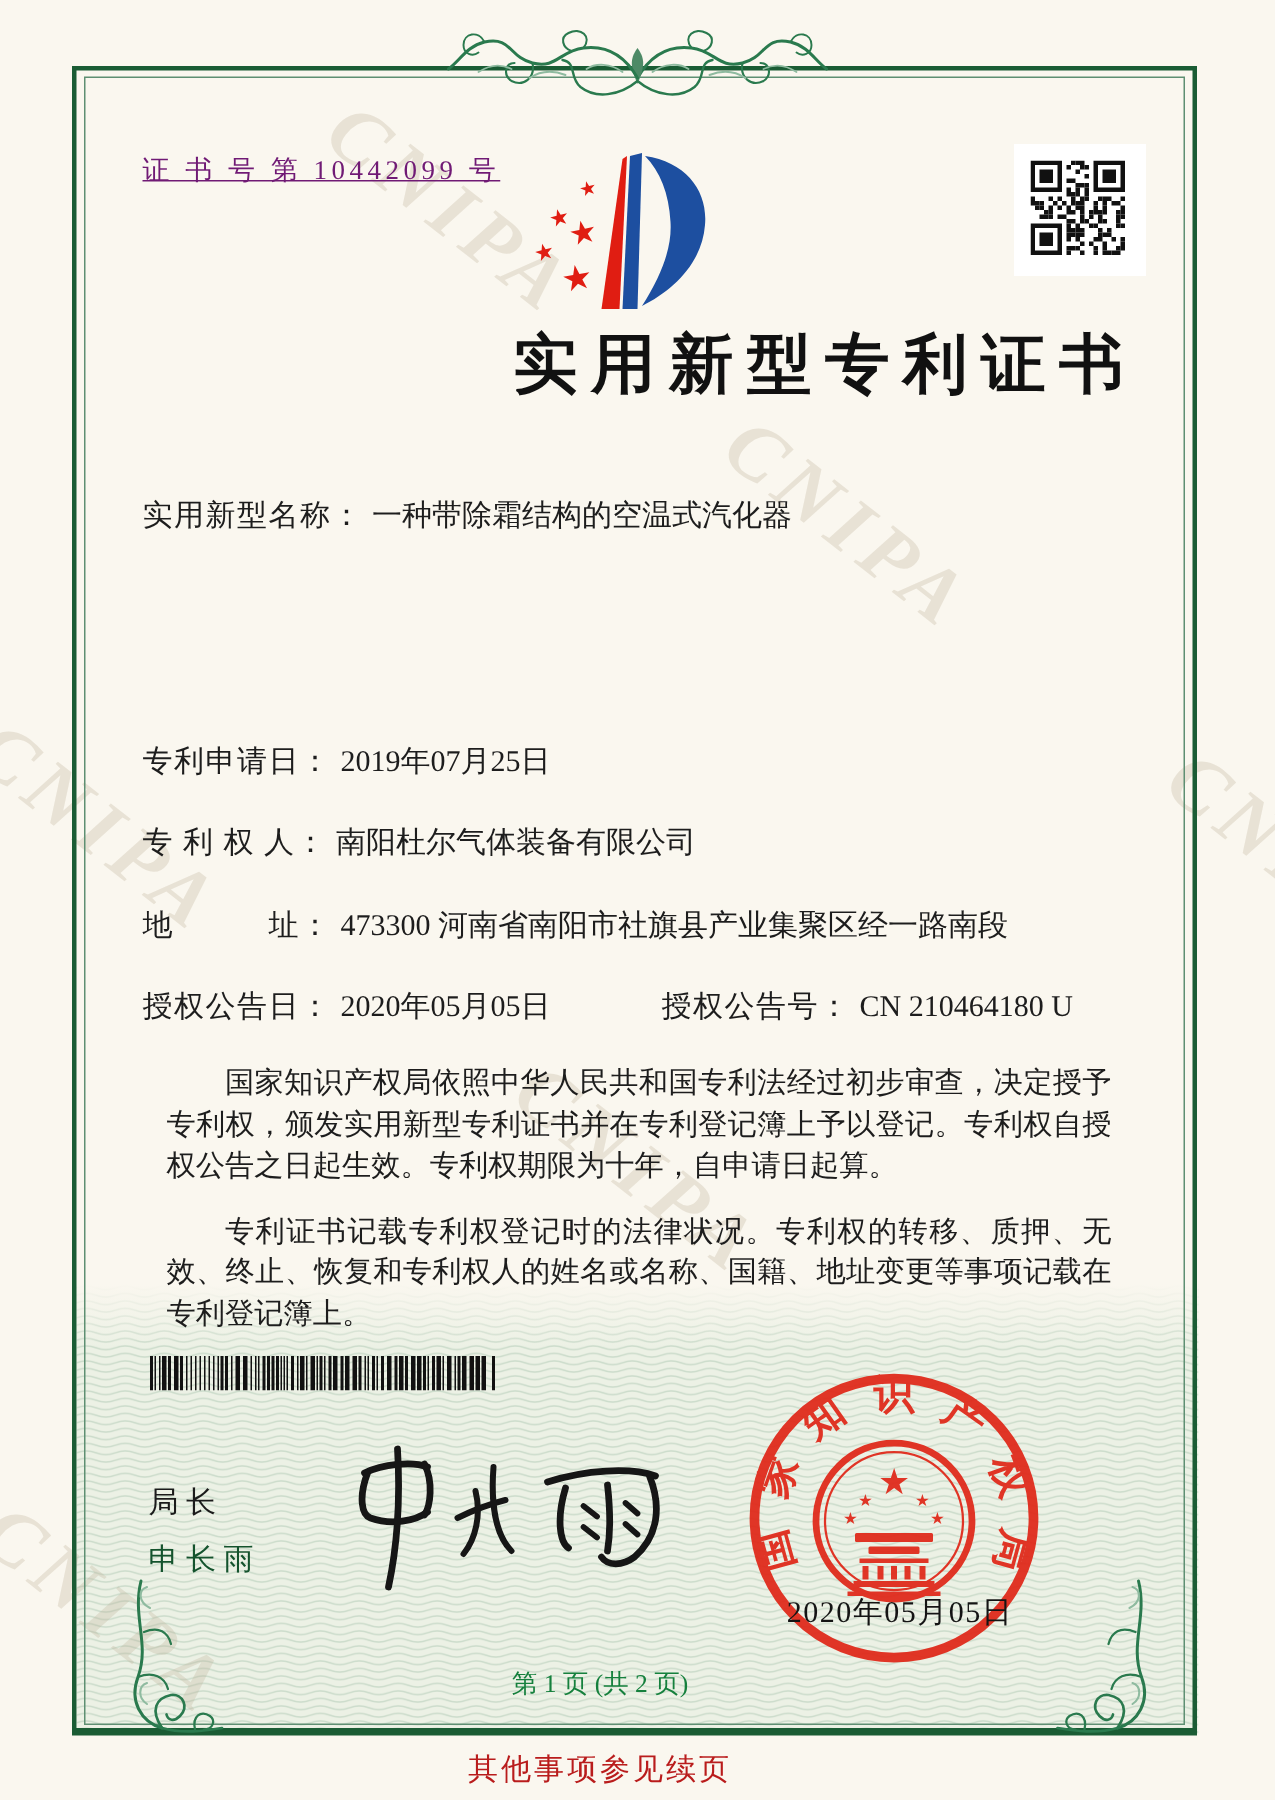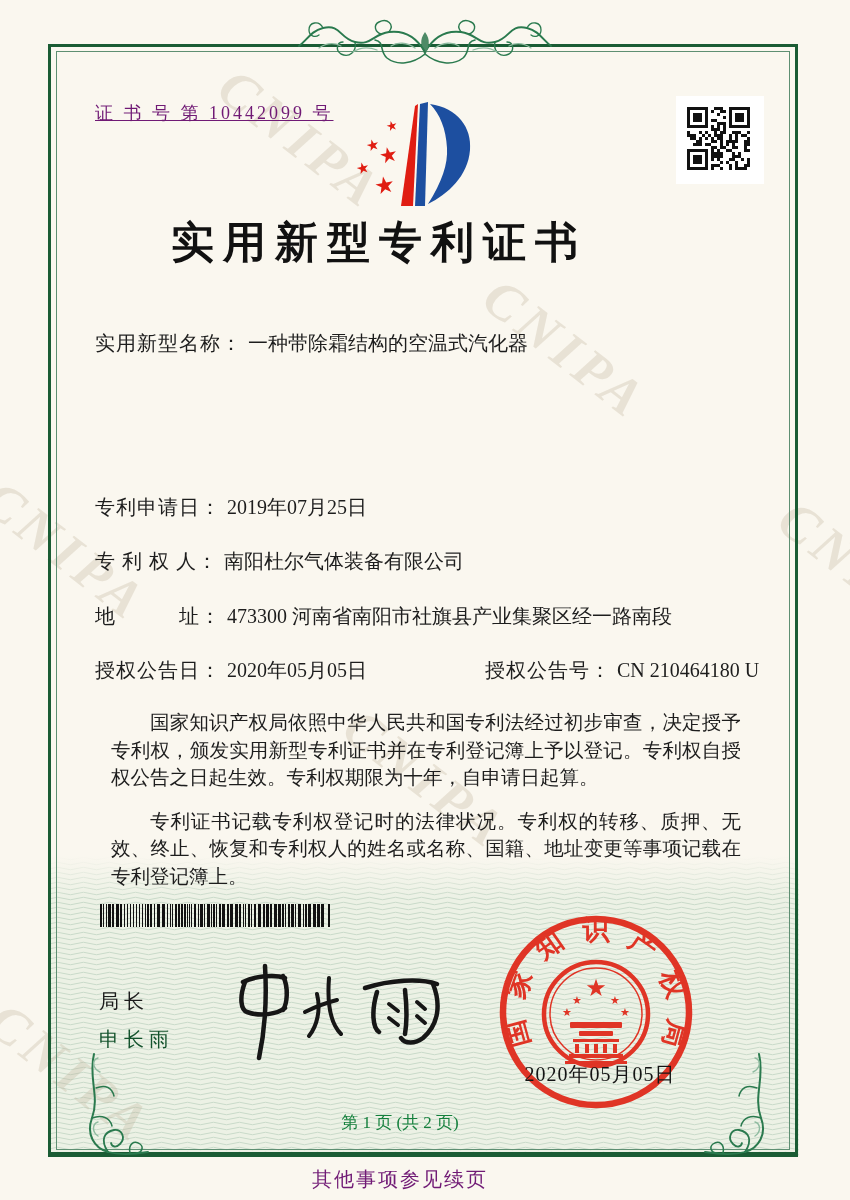--- a/index.html
+++ b/index.html
@@ -19,49 +19,49 @@
   .ornament-top{position:absolute;left:295px;top:16px;z-index:3;}
   .corner{position:absolute;z-index:3;}
   .corner-left{left:78px;top:1048px;}
   .corner-right{left:700px;top:1048px;}
 
   
   .cert-no{position:absolute;left:95px;top:101px;z-index:4;font-size:18px;letter-spacing:3px;color:#701a75;text-decoration:underline;}
   .logo-svg{position:absolute;left:350px;top:94px;z-index:4;}
   .qr-box{position:absolute;left:676px;top:96px;width:88px;height:88px;background:#ffffff;z-index:4;}
   .qr-svg{position:absolute;left:687px;top:107px;z-index:5;}
-  .title{position:absolute;left:0;top:214px;width:758px;text-align:center;z-index:4;
+  .title{position:absolute;left:0;top:214px;width:758px;text-align:right;z-index:4;
       font-size:43px;font-weight:bold;letter-spacing:9px;color:#111;}
 
   
   .frow{position:absolute;left:95px;z-index:4;font-size:20px;color:#1d1d1d;white-space:nowrap;}
   .frow .lb{letter-spacing:1px;}
   .frow .val{margin-left:6px;}
-  .grant-no{margin-left:118px;}
+  .grant-no{margin-left:74px;}
 
   
   .body-text{position:absolute;left:95px;top:693px;width:662px;z-index:4;font-size:19.5px;line-height:27.5px;
       color:#1d1d1d;text-align:justify;}
   .body-text p{margin:16px;text-indent:2em;}
 
   
   .barcode-svg{position:absolute;left:100px;top:904px;z-index:4;}
   .official-role{position:absolute;left:99px;top:988px;z-index:4;font-family:"Liberation Sans","DejaVu Sans",sans-serif;
       font-size:20px;letter-spacing:5px;color:#1b1b1b;}
   .official-name{position:absolute;left:99px;top:1026px;z-index:4;font-family:"Liberation Sans","DejaVu Sans",sans-serif;
       font-size:20px;letter-spacing:5px;color:#14532d;}
   .sig-svg{position:absolute;left:225px;top:960px;z-index:4;}
   .seal-svg{position:absolute;left:486px;top:902px;z-index:5;opacity:0.93;}
   .seal-date{position:absolute;left:500px;top:1061px;width:200px;text-align:center;z-index:6;
       font-size:20px;letter-spacing:1px;color:#141414;}
 
   
   .page-num{position:absolute;left:0;top:1111px;width:800px;text-align:center;z-index:4;font-size:17px;color:#15803d;}
   .bottom-note{position:absolute;left:0;top:1166px;width:800px;text-align:center;z-index:4;
-      font-size:20px;letter-spacing:2px;color:#701a75;}
+      font-size:20px;letter-spacing:2px;color:#b91c1c;}
 </style>
 </head>
 <body>
 
 <div class="page">
 
   <svg class="wave-svg" width="748" height="300">
     <defs>
       <pattern id="wv" width="26" height="5" patternUnits="userSpaceOnUse">
         <path d="M0,2.5 Q6.5,0 13,2.5 T26,2.5" fill="none" stroke="#c9dac9" stroke-width="1"></path>

